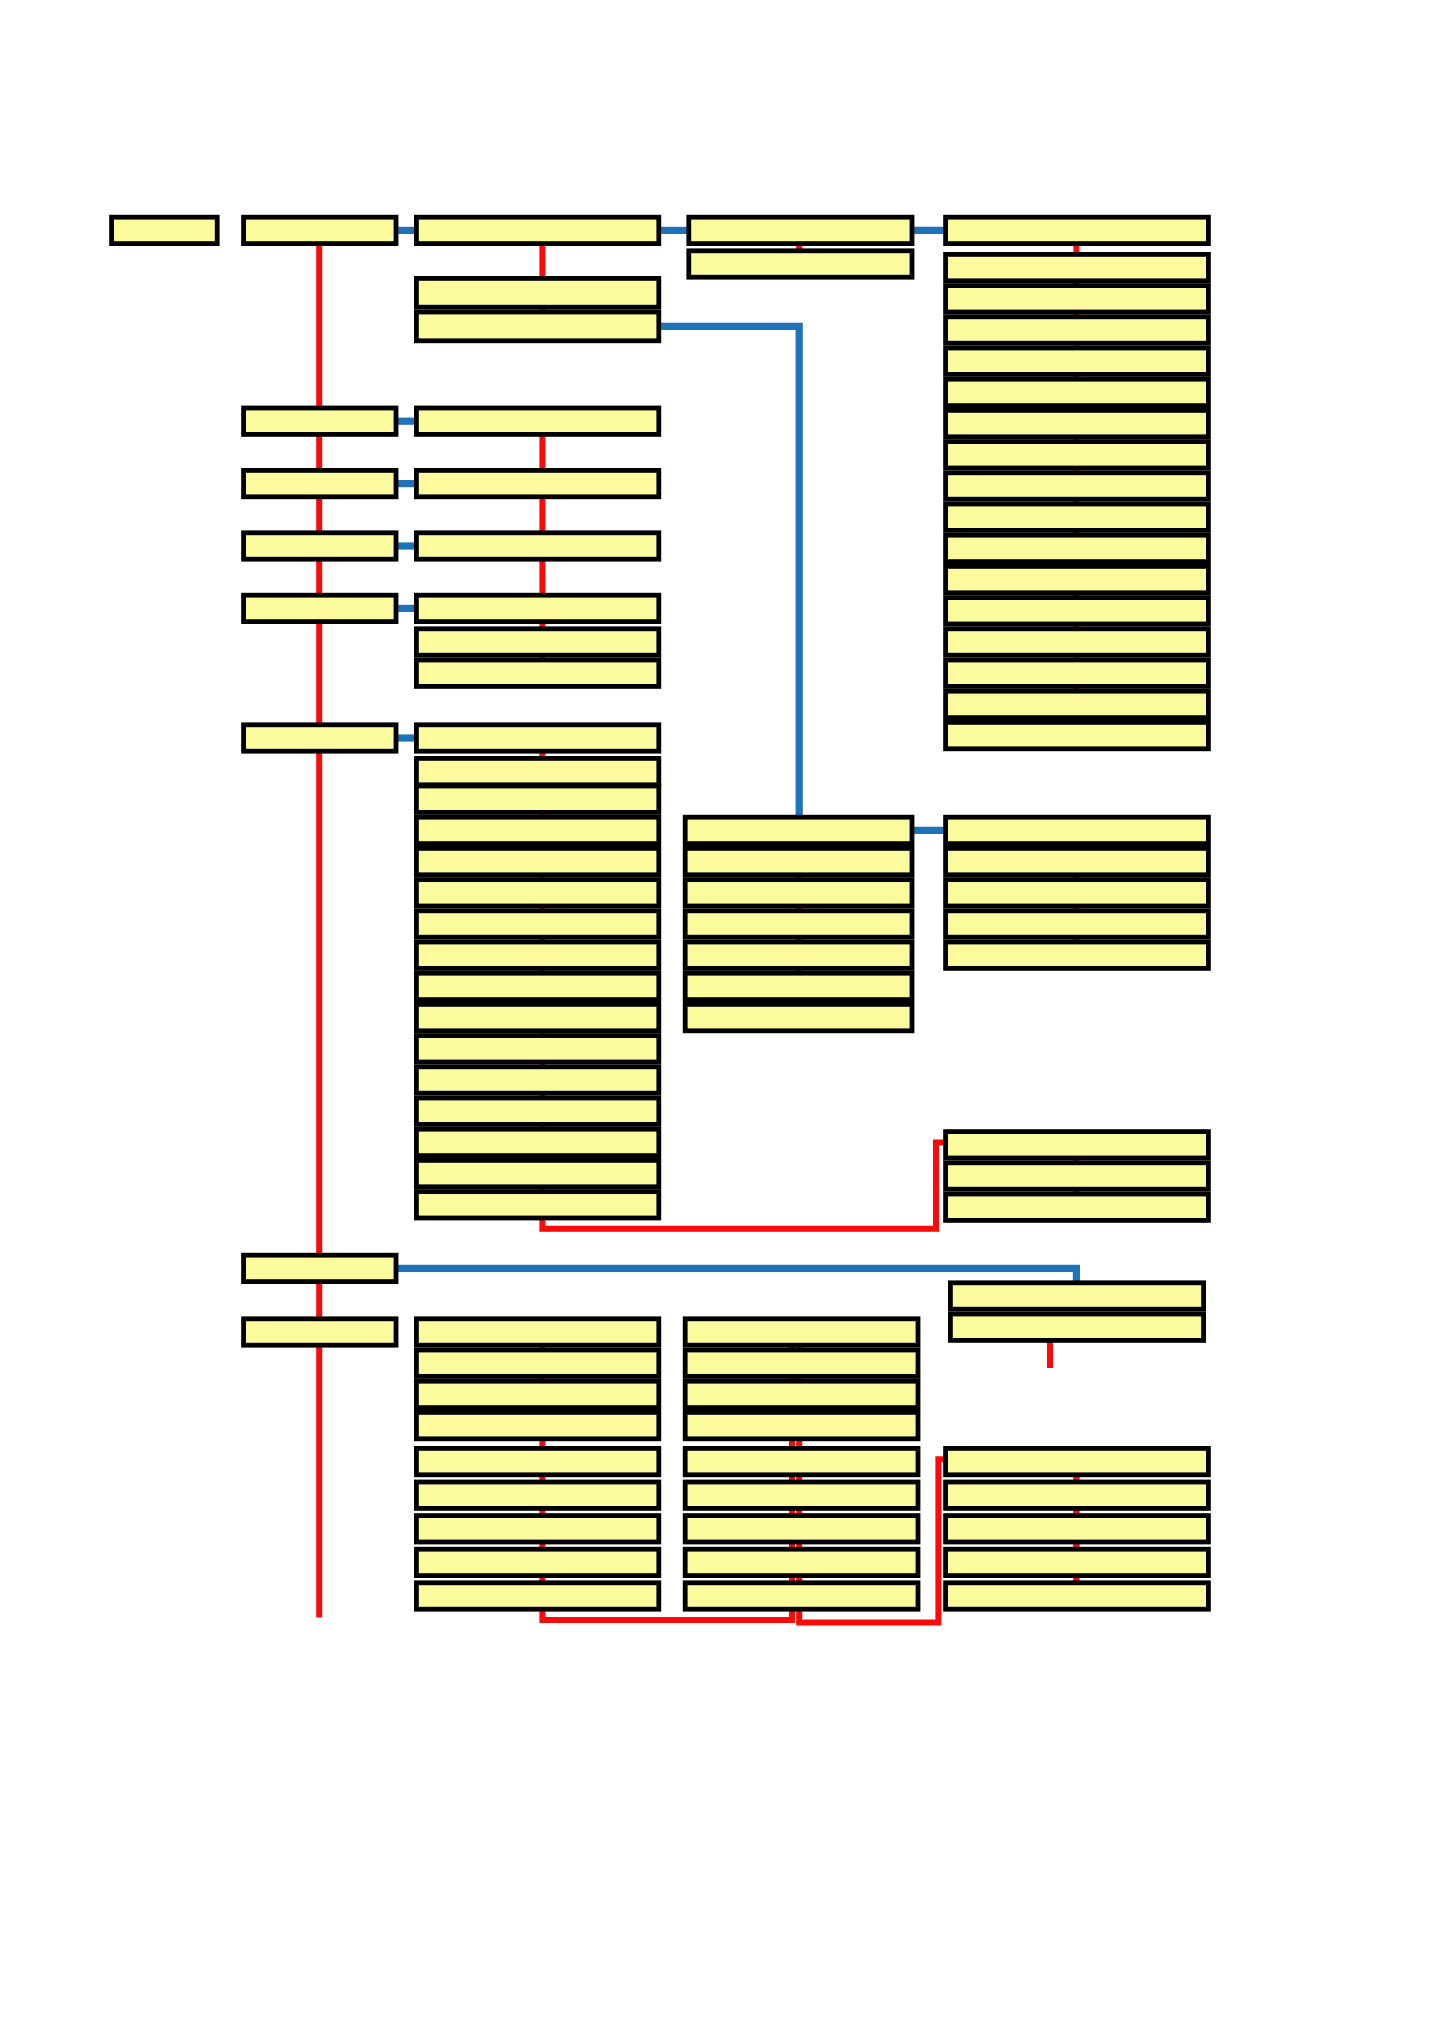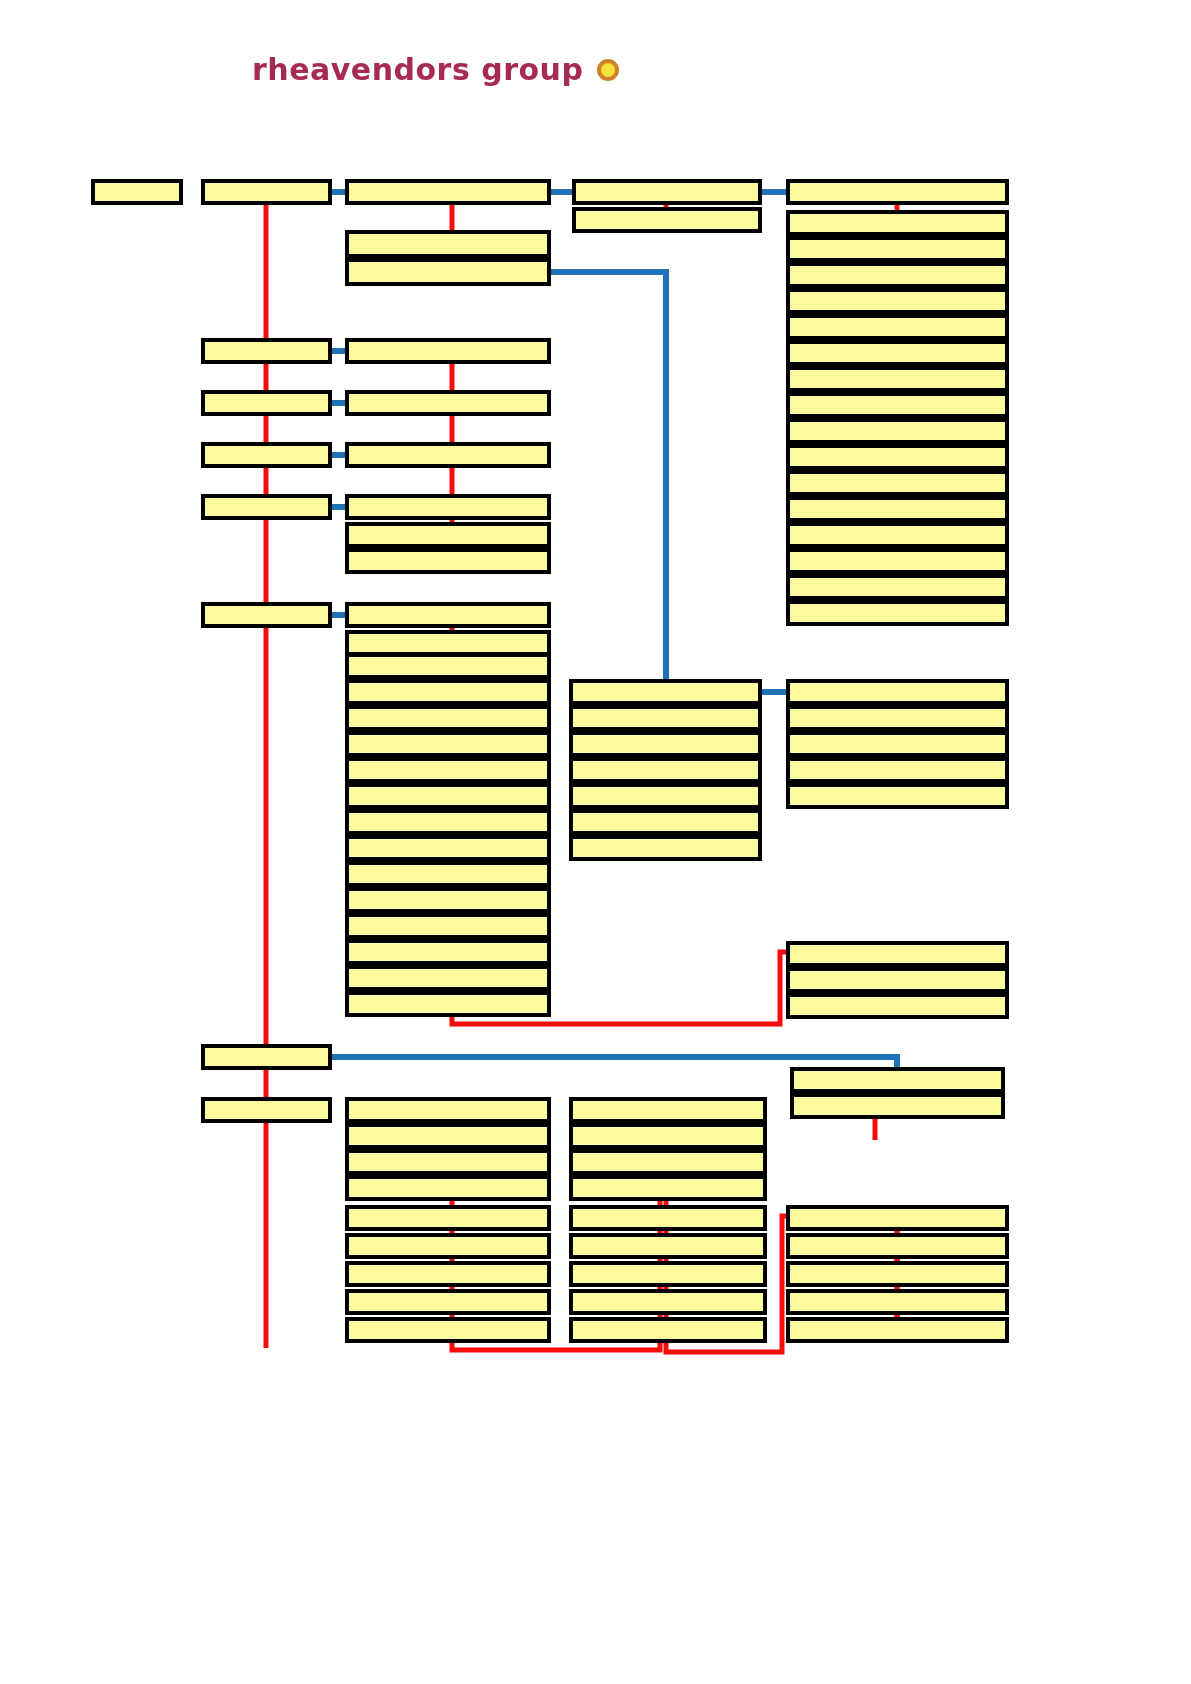--- a/index.html
+++ b/index.html
@@ -74,24 +74,20 @@
     fill: none;
     stroke-linecap: butt;
     stroke-linejoin: miter;
   }
 </style>
 </head>
 <body>
 
 <div id="page">
 
-  <div id="logo">
-    <span id="logo-text">rheavendors group</span>
-    <span id="logo-mark"></span>
-  </div>
 
   <div id="diagram">
     <svg id="diagram-svg" width="1191" height="1684" viewBox="0 0 1191 1684">
       <g id="layer-connectors-red">
           <path d="M266,192 L266,1348" class="conn-red" stroke="#fb0a0a"></path>
           <path d="M452,192 L452,275" class="conn-red" stroke="#fb0a0a"></path>
           <path d="M666,192 L666,222" class="conn-red" stroke="#fb0a0a"></path>
           <path d="M897,192 L897,614" class="conn-red" stroke="#fb0a0a"></path>
           <path d="M452,350 L452,507" class="conn-red" stroke="#fb0a0a"></path>
           <path d="M452,510 L452,562" class="conn-red" stroke="#fb0a0a"></path>

